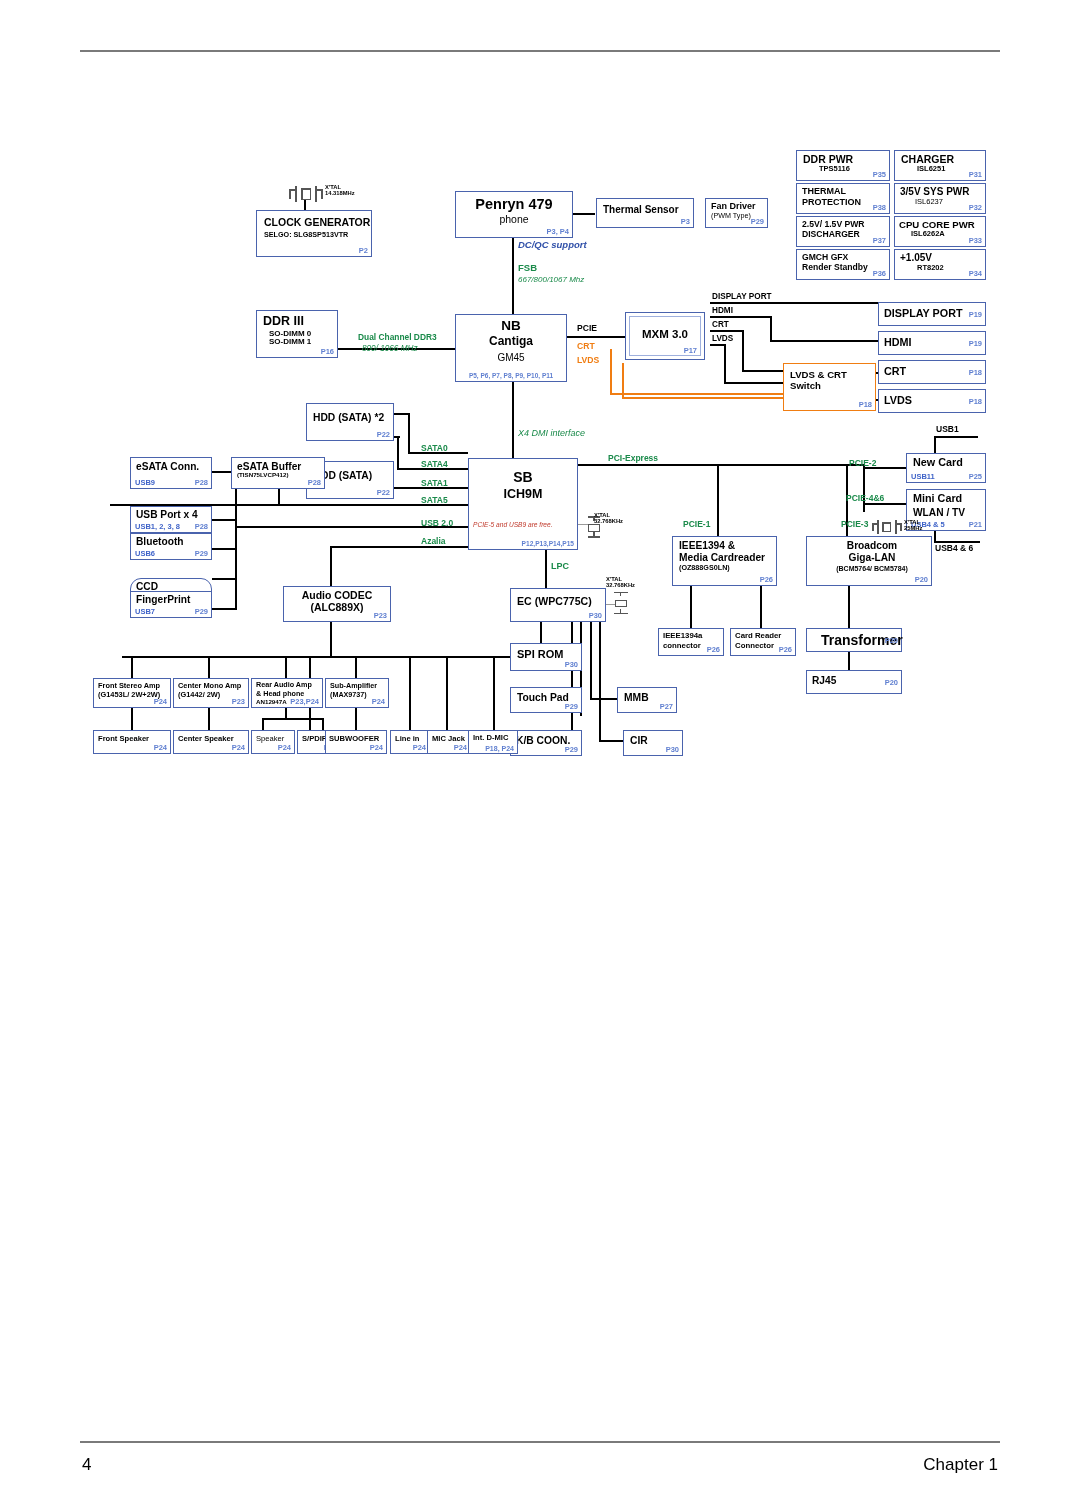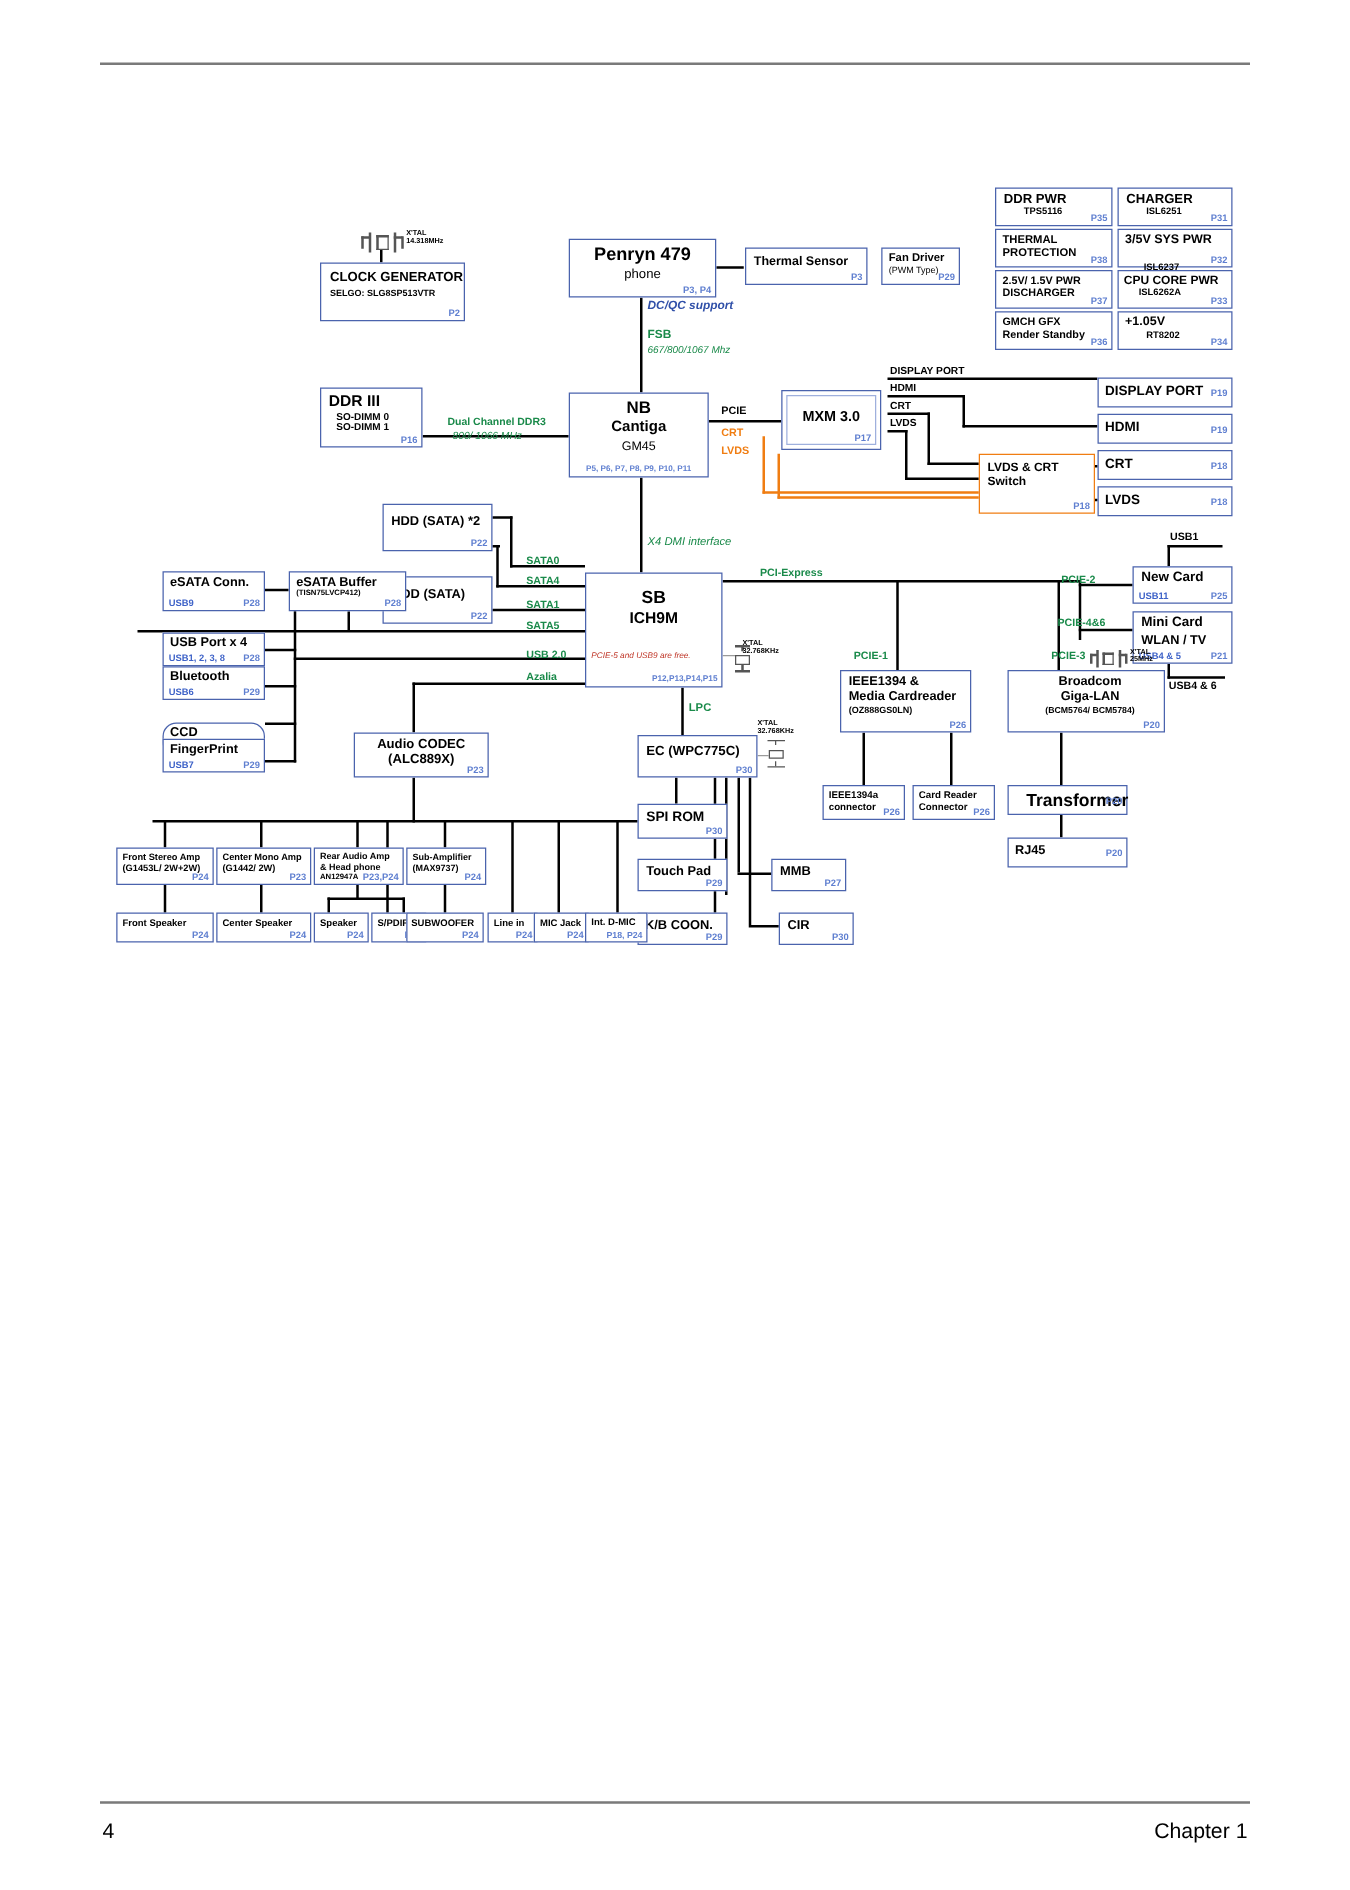--- a/index.html
+++ b/index.html
@@ -76,21 +76,21 @@
       <div class="pg">P31</div>
     </div>
 
     <div class="bx thin" style="left:796px;top:183px;width:94px;height:31px;">
       <div class="t" style="font-size:9px;margin:3px 0 0 5px;">THERMAL</div>
       <div class="t" style="font-size:9px;margin:1px 0 0 5px;">PROTECTION</div>
       <div class="pg">P38</div>
     </div>
     <div class="bx thin" style="left:894px;top:183px;width:92px;height:31px;">
       <div class="t" style="font-size:10px;margin:3px 0 0 5px;">3/5V SYS PWR</div>
-      <div class="sub" style="font-size:7.5px;margin:12px 0 0 20px;font-weight:700;">ISL6237</div>
+      <div class="sub" style="font-size:7.5px;margin:0 0 0 20px;font-weight:400;">ISL6237</div>
       <div class="pg">P32</div>
     </div>
 
     <div class="bx thin" style="left:796px;top:216px;width:94px;height:31px;">
       <div class="t" style="font-size:8.6px;margin:3px 0 0 5px;">2.5V/ 1.5V PWR</div>
       <div class="t" style="font-size:8.6px;margin:1px 0 0 5px;">DISCHARGER</div>
       <div class="pg">P37</div>
     </div>
     <div class="bx thin" style="left:894px;top:216px;width:92px;height:31px;">
       <div class="t" style="font-size:9.6px;margin:3px 0 0 4px;">CPU CORE PWR</div>
@@ -516,21 +516,21 @@
 
     <div class="bx thin" style="left:93px;top:730px;width:78px;height:24px;">
       <div class="sub" style="font-size:7.6px;font-weight:700;margin:4px 0 0 4px;">Front Speaker</div>
       <div class="pg">P24</div>
     </div>
     <div class="bx thin" style="left:173px;top:730px;width:76px;height:24px;">
       <div class="sub" style="font-size:7.6px;font-weight:700;margin:4px 0 0 4px;">Center Speaker</div>
       <div class="pg">P24</div>
     </div>
     <div class="bx thin" style="left:251px;top:730px;width:44px;height:24px;">
-      <div class="sub" style="font-size:7.6px;font-weight:700;margin:4px 0 0 4px;">Speaker</div>
+      <div class="sub" style="font-size:7.6px;font-weight:400;margin:4px 0 0 4px;">Speaker</div>
       <div class="pg">P24</div>
     </div>
     <div class="bx thin" style="left:297px;top:730px;width:44px;height:24px;">
       <div class="sub" style="font-size:7.6px;font-weight:700;margin:4px 0 0 4px;">S/PDIF</div>
       <div class="pg">P24</div>
     </div>
     <div class="bx thin" style="left:325px;top:730px;width:62px;height:24px;">
       <div class="sub" style="font-size:7.6px;font-weight:700;margin:4px 0 0 3px;">SUBWOOFER</div>
       <div class="pg">P24</div>
     </div>

